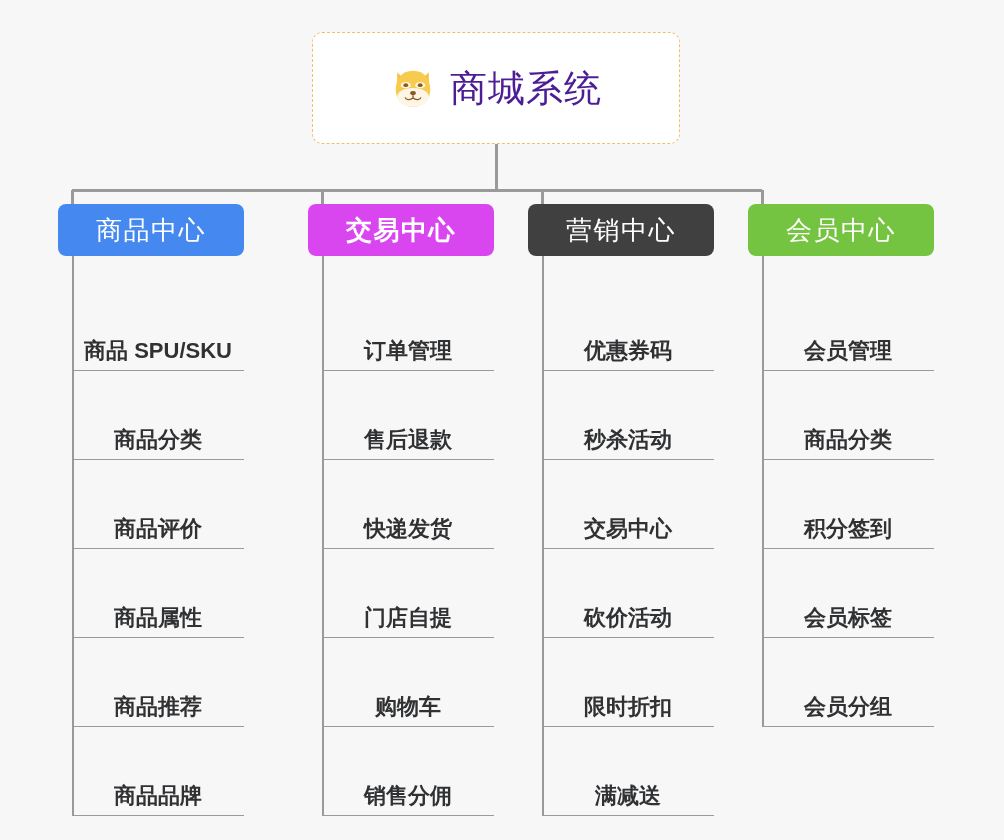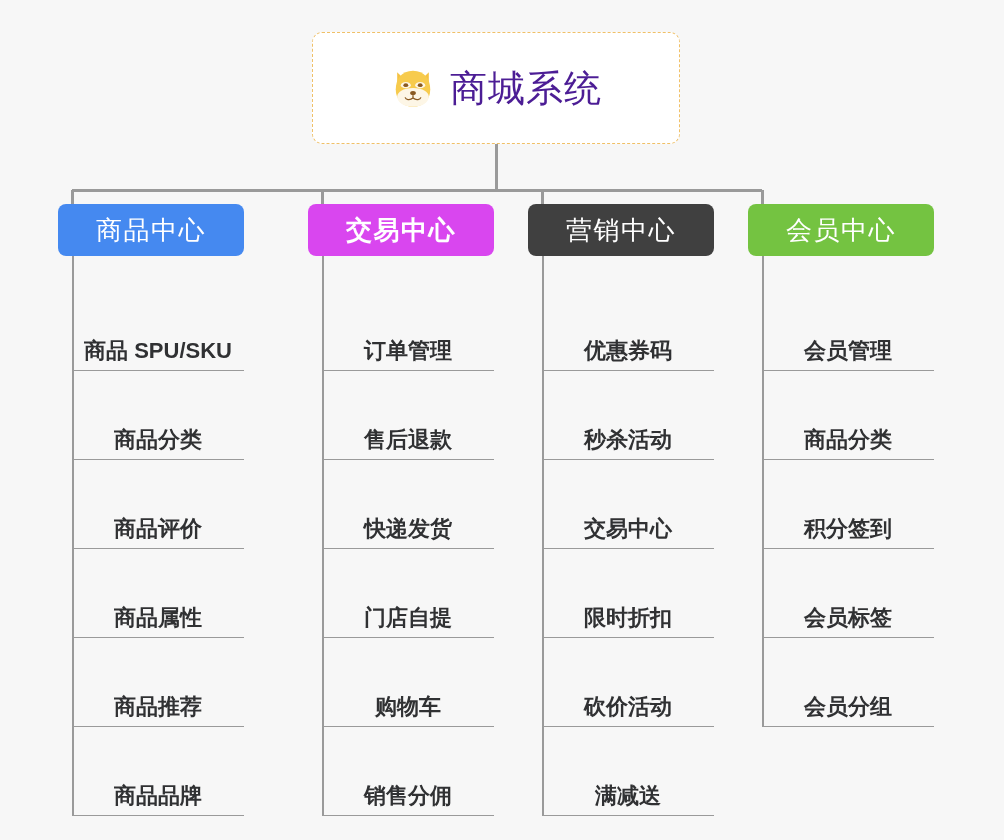--- a/index.html
+++ b/index.html
@@ -208,24 +208,24 @@
         <div class="leaf-item">
           <span class="leaf-label">优惠券码</span>
         </div>
         <div class="leaf-item">
           <span class="leaf-label">秒杀活动</span>
         </div>
         <div class="leaf-item">
           <span class="leaf-label">交易中心</span>
         </div>
         <div class="leaf-item">
+          <span class="leaf-label">砍价活动</span>
+        </div>
+        <div class="leaf-item">
           <span class="leaf-label">限时折扣</span>
-        </div>
-        <div class="leaf-item">
-          <span class="leaf-label">砍价活动</span>
         </div>
         <div class="leaf-item">
           <span class="leaf-label">满减送</span>
         </div>
       </div>
     </div>
     <div class="branch" style="left: 748px; width: 186px;">
       <div class="branch-header" style="background: rgb(116, 195, 65);">会员中心</div>
       <div class="leaf-list">
         <div class="leaf-spine"></div>

